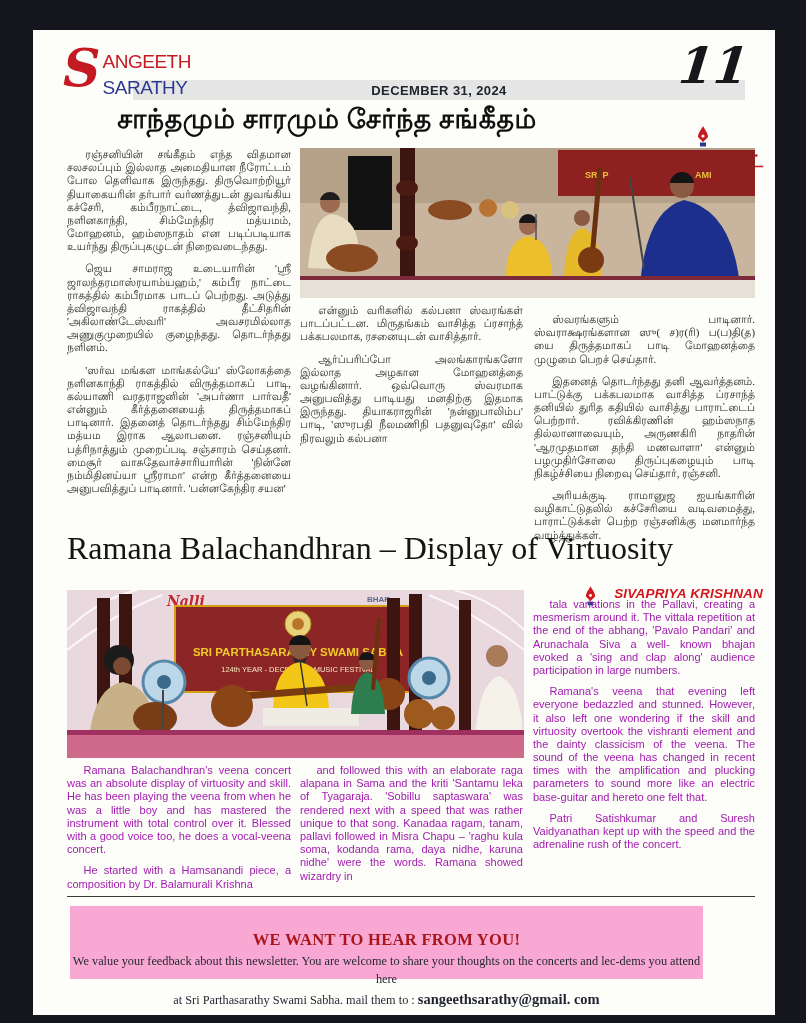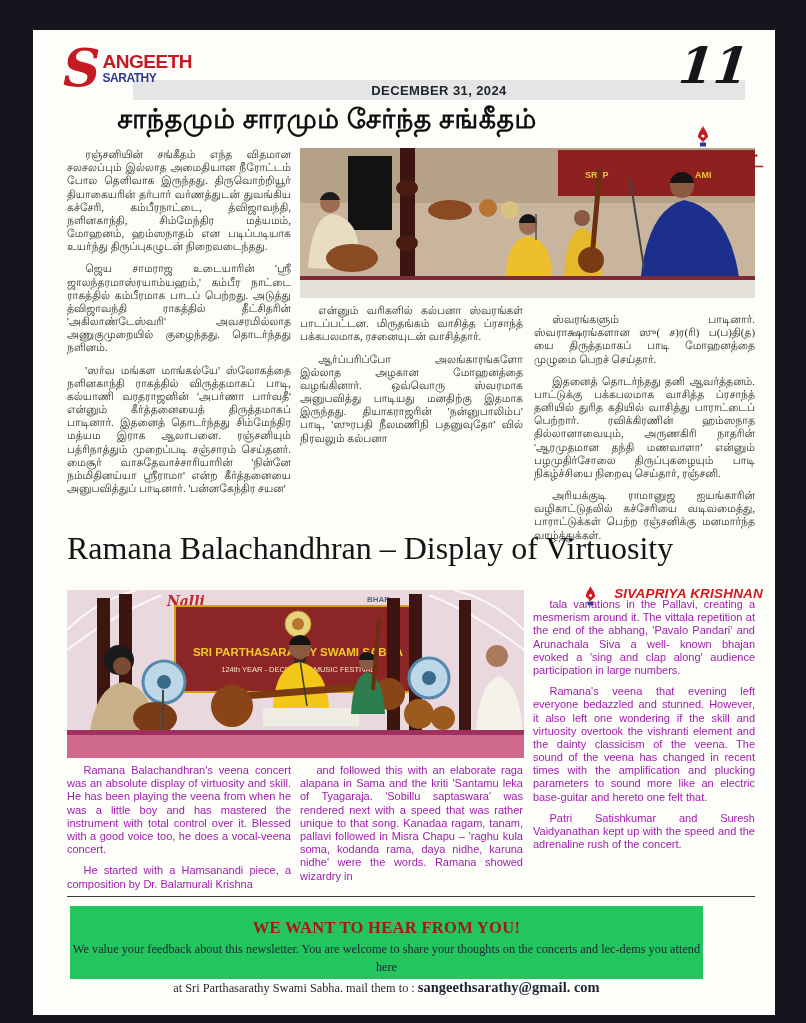--- a/index.html
+++ b/index.html
@@ -19,26 +19,26 @@
   .date-bar span{
     font-family:"Liberation Sans",sans-serif;font-weight:bold;font-size:13px;
     color:#20262e;letter-spacing:.4px;
   }
   .logo{position:absolute;left:30px;top:10px;width:170px;line-height:1;}
   .logo .s{
     font-family:"DejaVu Serif",serif;font-style:italic;font-weight:bold;
     font-size:52px;color:#c41a22;float:left;margin-right:2px;margin-top:2px;
   }
   .logo .l1{
-    font-family:"Liberation Sans",sans-serif;font-weight:700;font-size:19px;
+    font-family:"Liberation Sans",sans-serif;font-weight:400;font-size:19px;
     color:#c41a22;letter-spacing:-.5px;display:block;padding-top:12px;
   }
   .logo .l2{
-    font-family:"Liberation Sans",sans-serif;font-weight:700;font-size:12px;
-    color:#2b3990;letter-spacing:-.5px;display:block;margin-top:1px;
+    font-family:"Liberation Sans",sans-serif;font-weight:400;font-size:19px;
+    color:#2b3990;letter-spacing:-.5px;display:block;margin-top:7px;
   }
   .pageno{
     position:absolute;right:26px;top:6px;font-family:"DejaVu Serif",serif;
     font-style:italic;font-weight:bold;font-size:50px;color:#17171b;
     transform:skewX(-6deg);z-index:3;
   }
   
   .t-headline{
     position:absolute;left:34px;top:74px;width:520px;
     font-family:"Liberation Serif",serif;font-weight:800;font-size:27px;
@@ -70,21 +70,21 @@
   .ecol{position:absolute;text-align:justify;color:#a21caf;
     font-family:Liberation Sans, sans-serif;font-size:11px;line-height:1.2;}
   .ecol p{margin:0 0 8px 0;text-indent:1.5em;}
   .e-col1{left:34px;top:734px;width:224px;}
   .e-col2{left:267px;top:734px;width:223px;}
   .e-col3{left:500px;top:568px;width:222px;}
   
   .divider{position:absolute;left:34px;top:866px;width:688px;border-top:1.5px solid #3a3a3a;}
   .footer{
     position:absolute;left:37px;top:876px;width:633px;height:73px;
-    background:#22c55e;text-align:center;padding-top:12px;box-sizing:border-box;
+    background:#f9a8d4;text-align:center;padding-top:24px;box-sizing:border-box;
   }
   .footer .ft{
     font-family:"Liberation Serif",serif;font-weight:bold;font-size:16.5px;
     color:#a8161c;letter-spacing:.3px;margin-bottom:3px;
   }
   .footer .fl{
     font-family:"Liberation Serif",serif;font-size:12.3px;color:#1f2430;line-height:1.45;
   }
   .footer .fl b{font-size:14.5px;}
   .nib{display:inline-block;}

